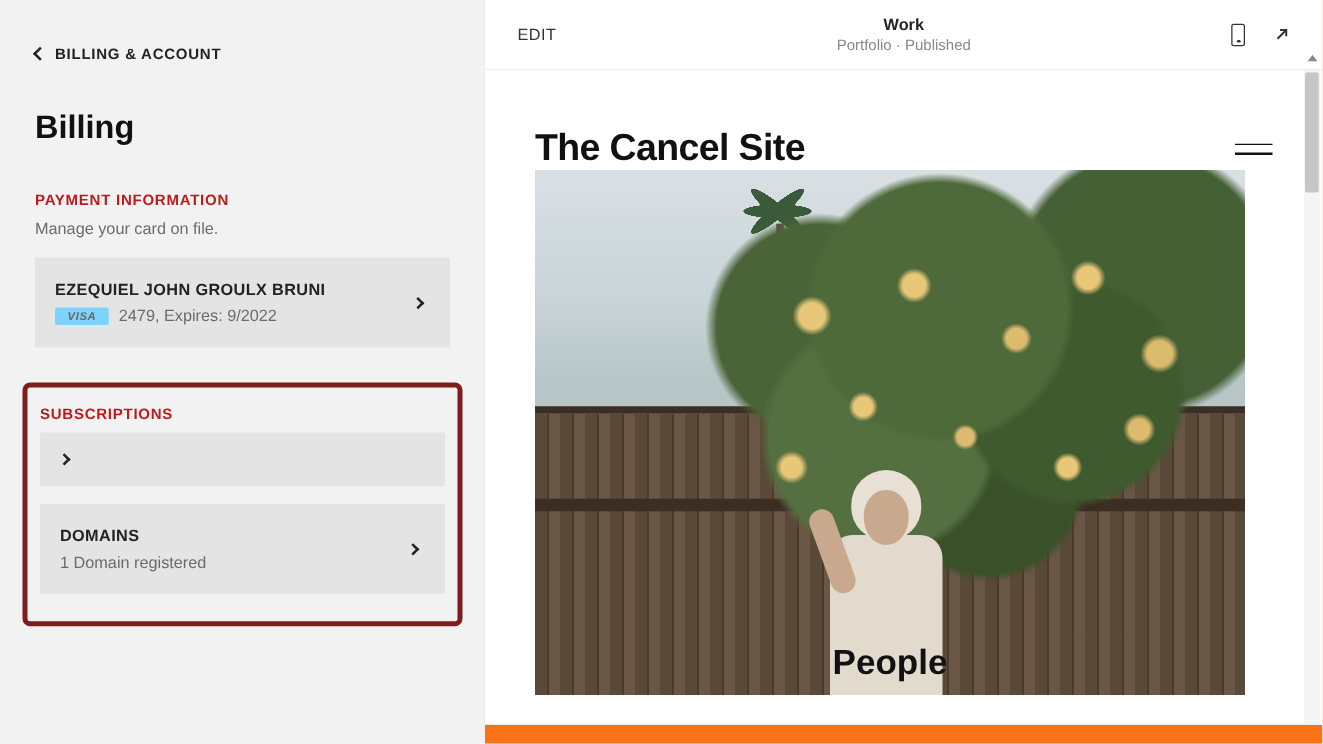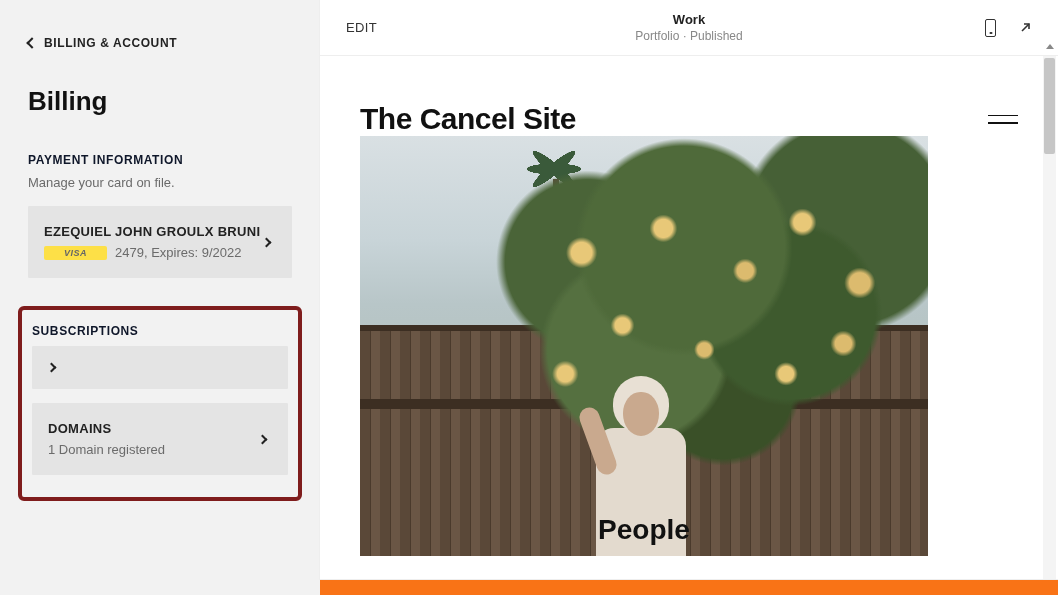--- a/index.html
+++ b/index.html
@@ -1,29 +1,29 @@
 <!DOCTYPE html>
 <html><head>
 <meta charset="utf-8">
 <style>
 * { margin: 0; padding: 0; box-sizing: border-box; }
 body { font-family: -apple-system, BlinkMacSystemFont, "Segoe UI", Helvetica, Arial, sans-serif; background: #f5f5f5; width: 1058px; height: 595px; overflow: hidden; display: flex; }
-.sidebar { width: 320px; height: 595px; background: #f2f2f2; padding: 0; overflow-y: auto; }
+.sidebar { width: 388px; height: 595px; background: #f2f2f2; padding: 0; overflow-y: auto; }
 .back-row { display: flex; align-items: center; gap: 8px; padding: 36px 28px 0 28px; margin-bottom: 36px; cursor: pointer; }
 .back-chevron { width: 8px; height: 8px; border-left: 2px solid #222; border-bottom: 2px solid #222; transform: rotate(45deg); }
 .back-label { font-size: 12px; font-weight: 600; letter-spacing: 0.6px; color: #222; }
 .page-title { font-size: 26px; font-weight: 600; color: #111; padding: 0 28px; margin-bottom: 36px; }
 .section { padding: 0 28px; margin-bottom: 28px; }
-.section-header { font-size: 12px; font-weight: 600; letter-spacing: 0.6px; color: #0f172a; margin-bottom: 8px; }
+.section-header { font-size: 12px; font-weight: 600; letter-spacing: 0.6px; color: #b91c1c; margin-bottom: 8px; }
 .section-sub { font-size: 13px; color: #6b6b6b; margin-bottom: 16px; }
 .card { background: #e4e4e4; padding: 18px 16px; display: flex; align-items: center; justify-content: space-between; cursor: pointer; margin-bottom: 14px; border-radius: 1px; }
 .card-body { flex: 1; }
 .card-title { font-size: 13px; font-weight: 600; color: #222; letter-spacing: 0.3px; margin-bottom: 6px; }
 .card-sub { font-size: 13px; color: #6b6b6b; display: flex; align-items: center; gap: 8px; }
-.visa-badge { background: #fde047; font-size: 9px; font-weight: 700; font-style: italic; letter-spacing: 0.5px; color: #666; padding: 2px 20px; border-radius: 2px; text-align: right; }
+.visa-badge { background: #7dd3fc; font-size: 9px; font-weight: 700; font-style: italic; letter-spacing: 0.5px; color: #666; padding: 2px 10px; border-radius: 2px; text-align: right; }
 .right-chevron { width: 7px; height: 7px; border-right: 2px solid #222; border-top: 2px solid #222; transform: rotate(45deg); margin-right: 6px; }
 .highlight-box { border: 4px solid #7f1d1d; border-radius: 6px; margin: 0 18px; padding: 14px 10px 8px 10px; }
 .highlight-box .section-header, .highlight-box .section-sub { padding: 0 0; }
 .highlight-box .card { margin-bottom: 14px; }
 .preview-pane { flex: 1; background: #f97316; position: relative; padding-top: 0; padding-left: 0; }
 .preview-surface { background: #fff; margin-left: 0; height: calc(100% - 16px); position: relative; box-shadow: 0 0 0 1px #eee; }
 .preview-header { height: 56px; border-bottom: 1px solid #eee; display: flex; align-items: center; justify-content: space-between; padding: 0 26px; }
 .edit-label { font-size: 13px; font-weight: 500; color: #333; letter-spacing: 0.4px; cursor: pointer; }
 .preview-title-wrap { text-align: center; position: absolute; left: 50%; transform: translateX(-50%); }
 .preview-title { font-size: 13px; font-weight: 600; color: #222; }

